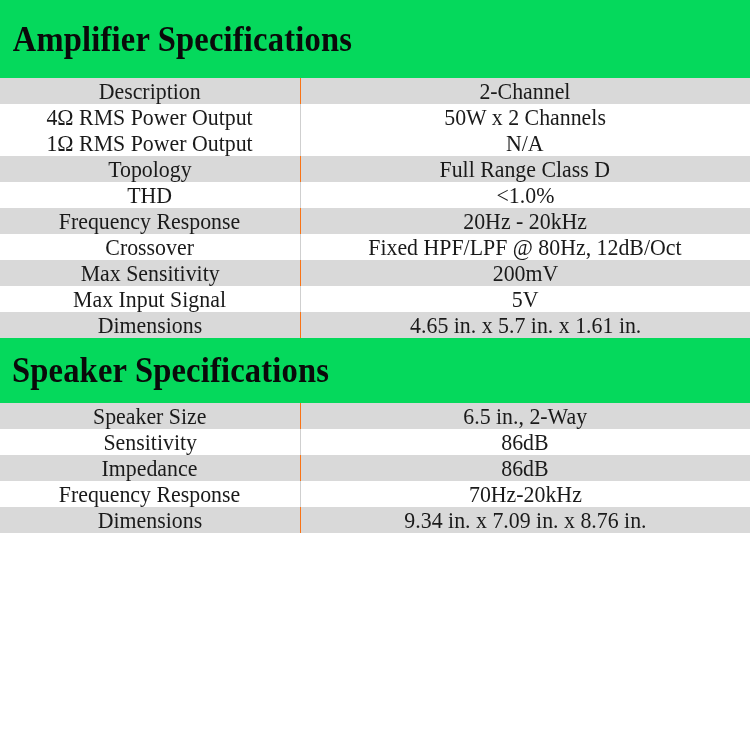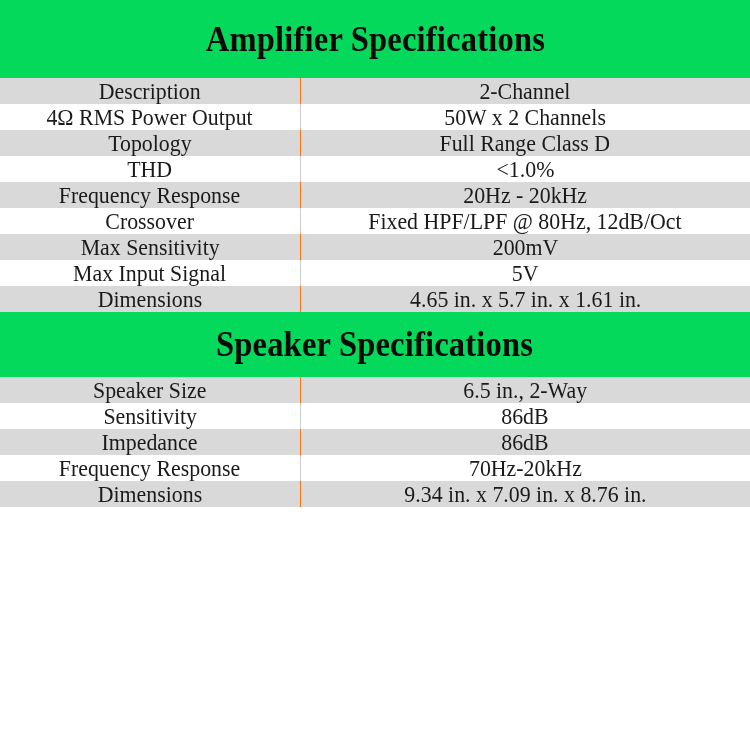--- a/index.html
+++ b/index.html
@@ -23,21 +23,20 @@
     background: #ffffff;
   }
 
   
   .section-header {
     width: 100%;
     background: #05d95c;
     height: 78px;
     display: flex;
     align-items: center;
-    justify-content: center;
     box-sizing: border-box;
   }
   .section-header.speaker {
     height: 65px;
   }
   .section-header-title {
     font-family: "Liberation Serif", "DejaVu Serif", serif;
     font-weight: bold;
     font-size: 35px;
     color: #0a0a0a;
@@ -120,20 +119,28 @@
       <tr class="spec-row white">
         <td class="spec-cell label">
           <span class="cell-text">4Ω RMS Power Output</span>
         </td>
         <td class="spec-cell value">
           <span class="cell-text">50W x 2 Channels</span>
         </td>
       </tr>
 
 
+      <tr class="spec-row white">
+        <td class="spec-cell label">
+          <span class="cell-text">1Ω RMS Power Output</span>
+        </td>
+        <td class="spec-cell value">
+          <span class="cell-text">N/A</span>
+        </td>
+      </tr>
 
       <tr class="spec-row gray">
         <td class="spec-cell label">
           <span class="cell-text">Topology</span>
         </td>
         <td class="spec-cell value">
           <span class="cell-text">Full Range Class D</span>
         </td>
       </tr>
 

